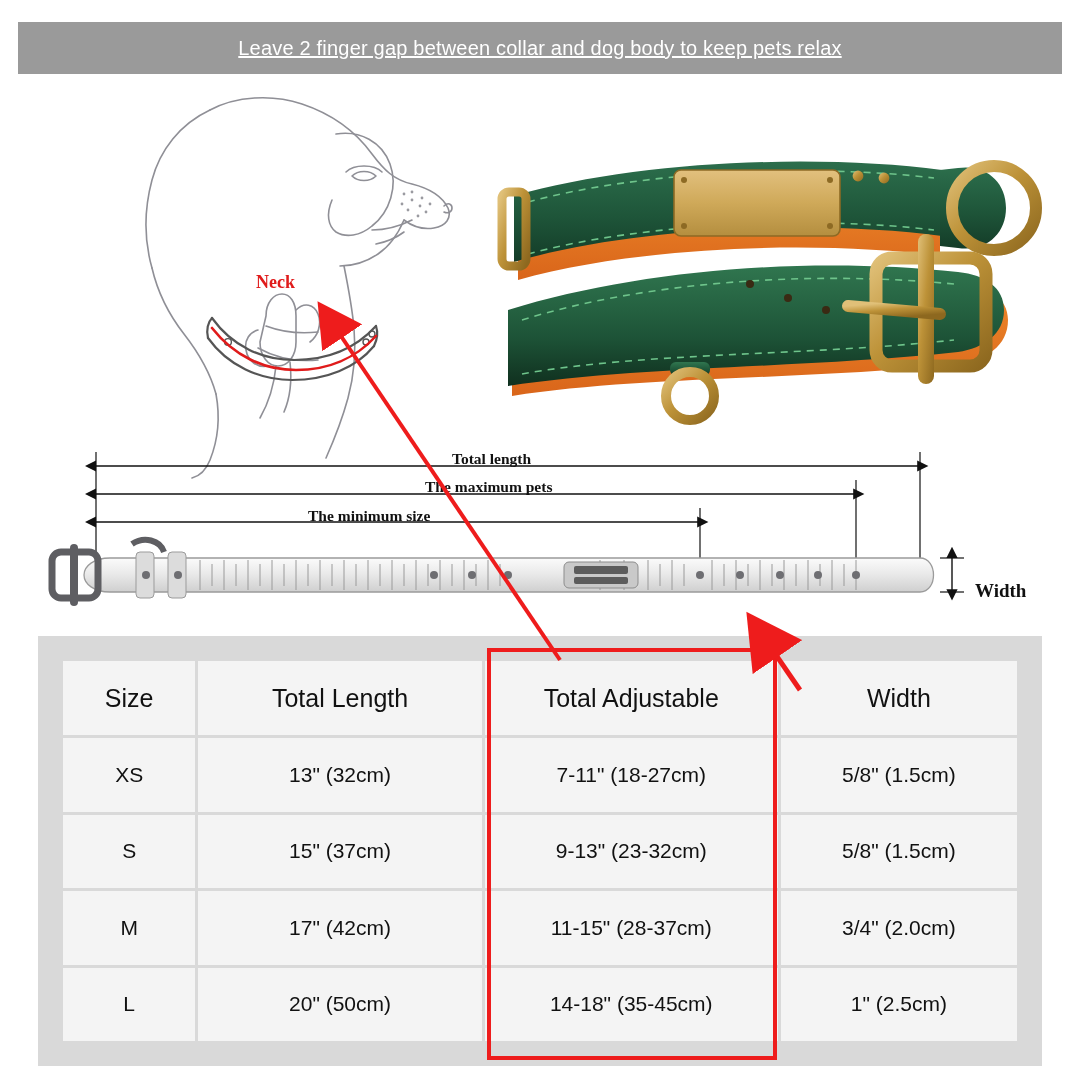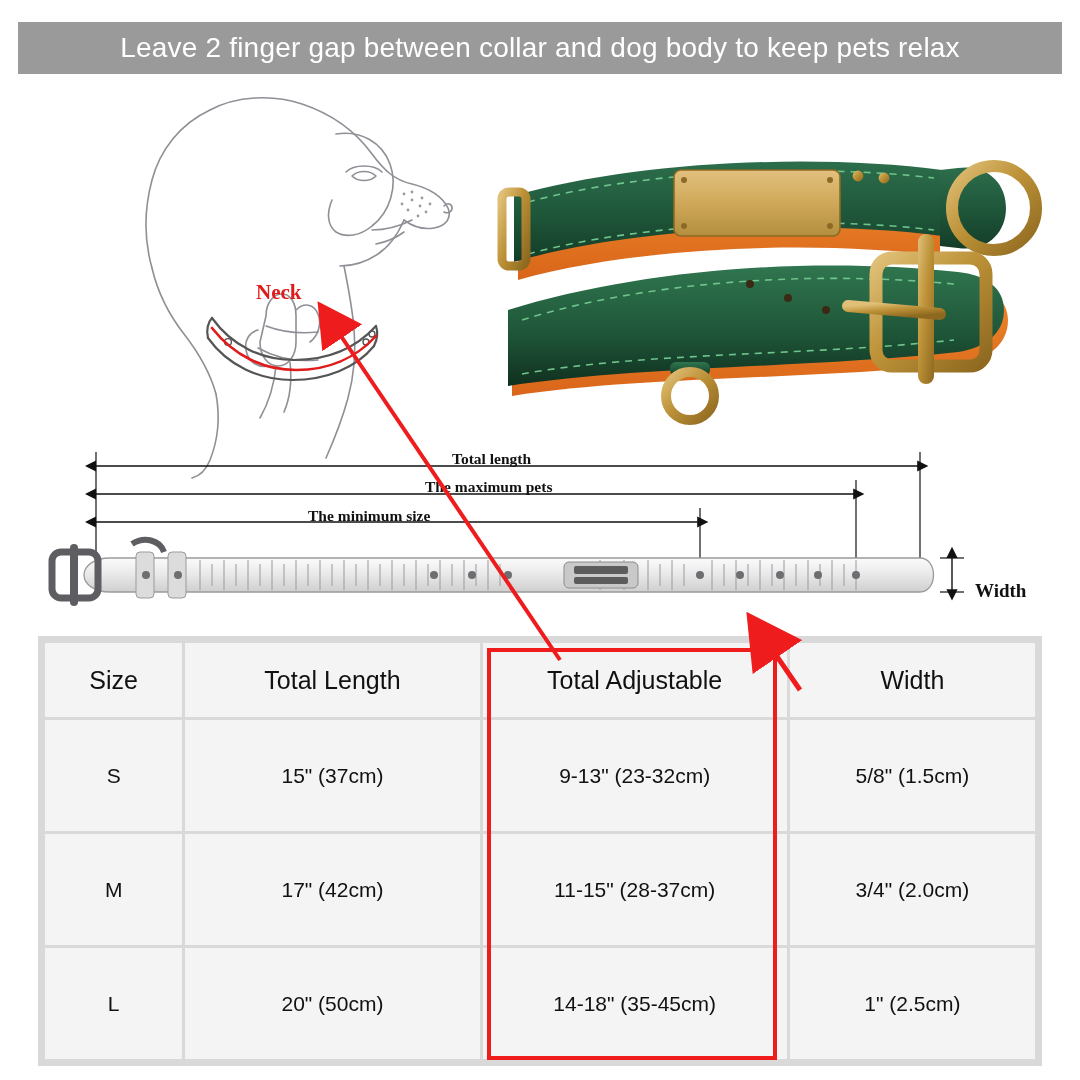--- a/index.html
+++ b/index.html
@@ -22,39 +22,40 @@
     top: 22px;
     width: 1044px;
     height: 52px;
     background: #9a9a9a;
     display: flex;
     align-items: center;
     justify-content: center;
   }
   .banner-text {
     color: #ffffff;
-    font-size: 28px;
+    font-size: 20px;
     letter-spacing: 0.2px;
     white-space: nowrap;
+    text-decoration: underline;
   }
 
   
   .dog-panel {
     position: absolute;
     left: 60px;
     top: 80px;
     width: 400px;
     height: 400px;
   }
   .neck-label {
     position: absolute;
     left: 196px;
-    top: 200px;
+    top: 192px;
     color: #e01b1b;
-    font-size: 21px;
+    font-size: 18px;
     font-weight: bold;
     font-family: "Liberation Serif", serif;
     text-align: center;
   }
 
   
   .collar-photo {
     position: absolute;
     left: 488px;
     top: 84px;
@@ -84,21 +85,21 @@
   .lbl-width  { left: 935px; top: 140px; font-size: 19px; }
 
   
   .table-wrap {
     position: absolute;
     left: 38px;
     top: 636px;
     width: 1004px;
     height: 430px;
     background: #d9d9d9;
-    padding: 4px;
+    padding: 22px;
     box-sizing: border-box;
   }
   table.size-table {
     width: 100%;
     height: 100%;
     border-collapse: separate;
     border-spacing: 3px;
     table-layout: fixed;
   }
   table.size-table th,
@@ -424,20 +425,26 @@
     <thead>
       <tr>
         <th>Size</th>
         <th>Total Length</th>
         <th>Total Adjustable</th>
         <th>Width</th>
       </tr>
     </thead>
     <tbody>
       <tr>
+        <td>XS</td>
+        <td>13" (32cm)</td>
+        <td>7-11" (18-27cm)</td>
+        <td>5/8" (1.5cm)</td>
+      </tr>
+      <tr>
         <td>S</td>
         <td>15" (37cm)</td>
         <td>9-13" (23-32cm)</td>
         <td>5/8" (1.5cm)</td>
       </tr>
       <tr>
         <td>M</td>
         <td>17" (42cm)</td>
         <td>11-15" (28-37cm)</td>
         <td>3/4" (2.0cm)</td>

